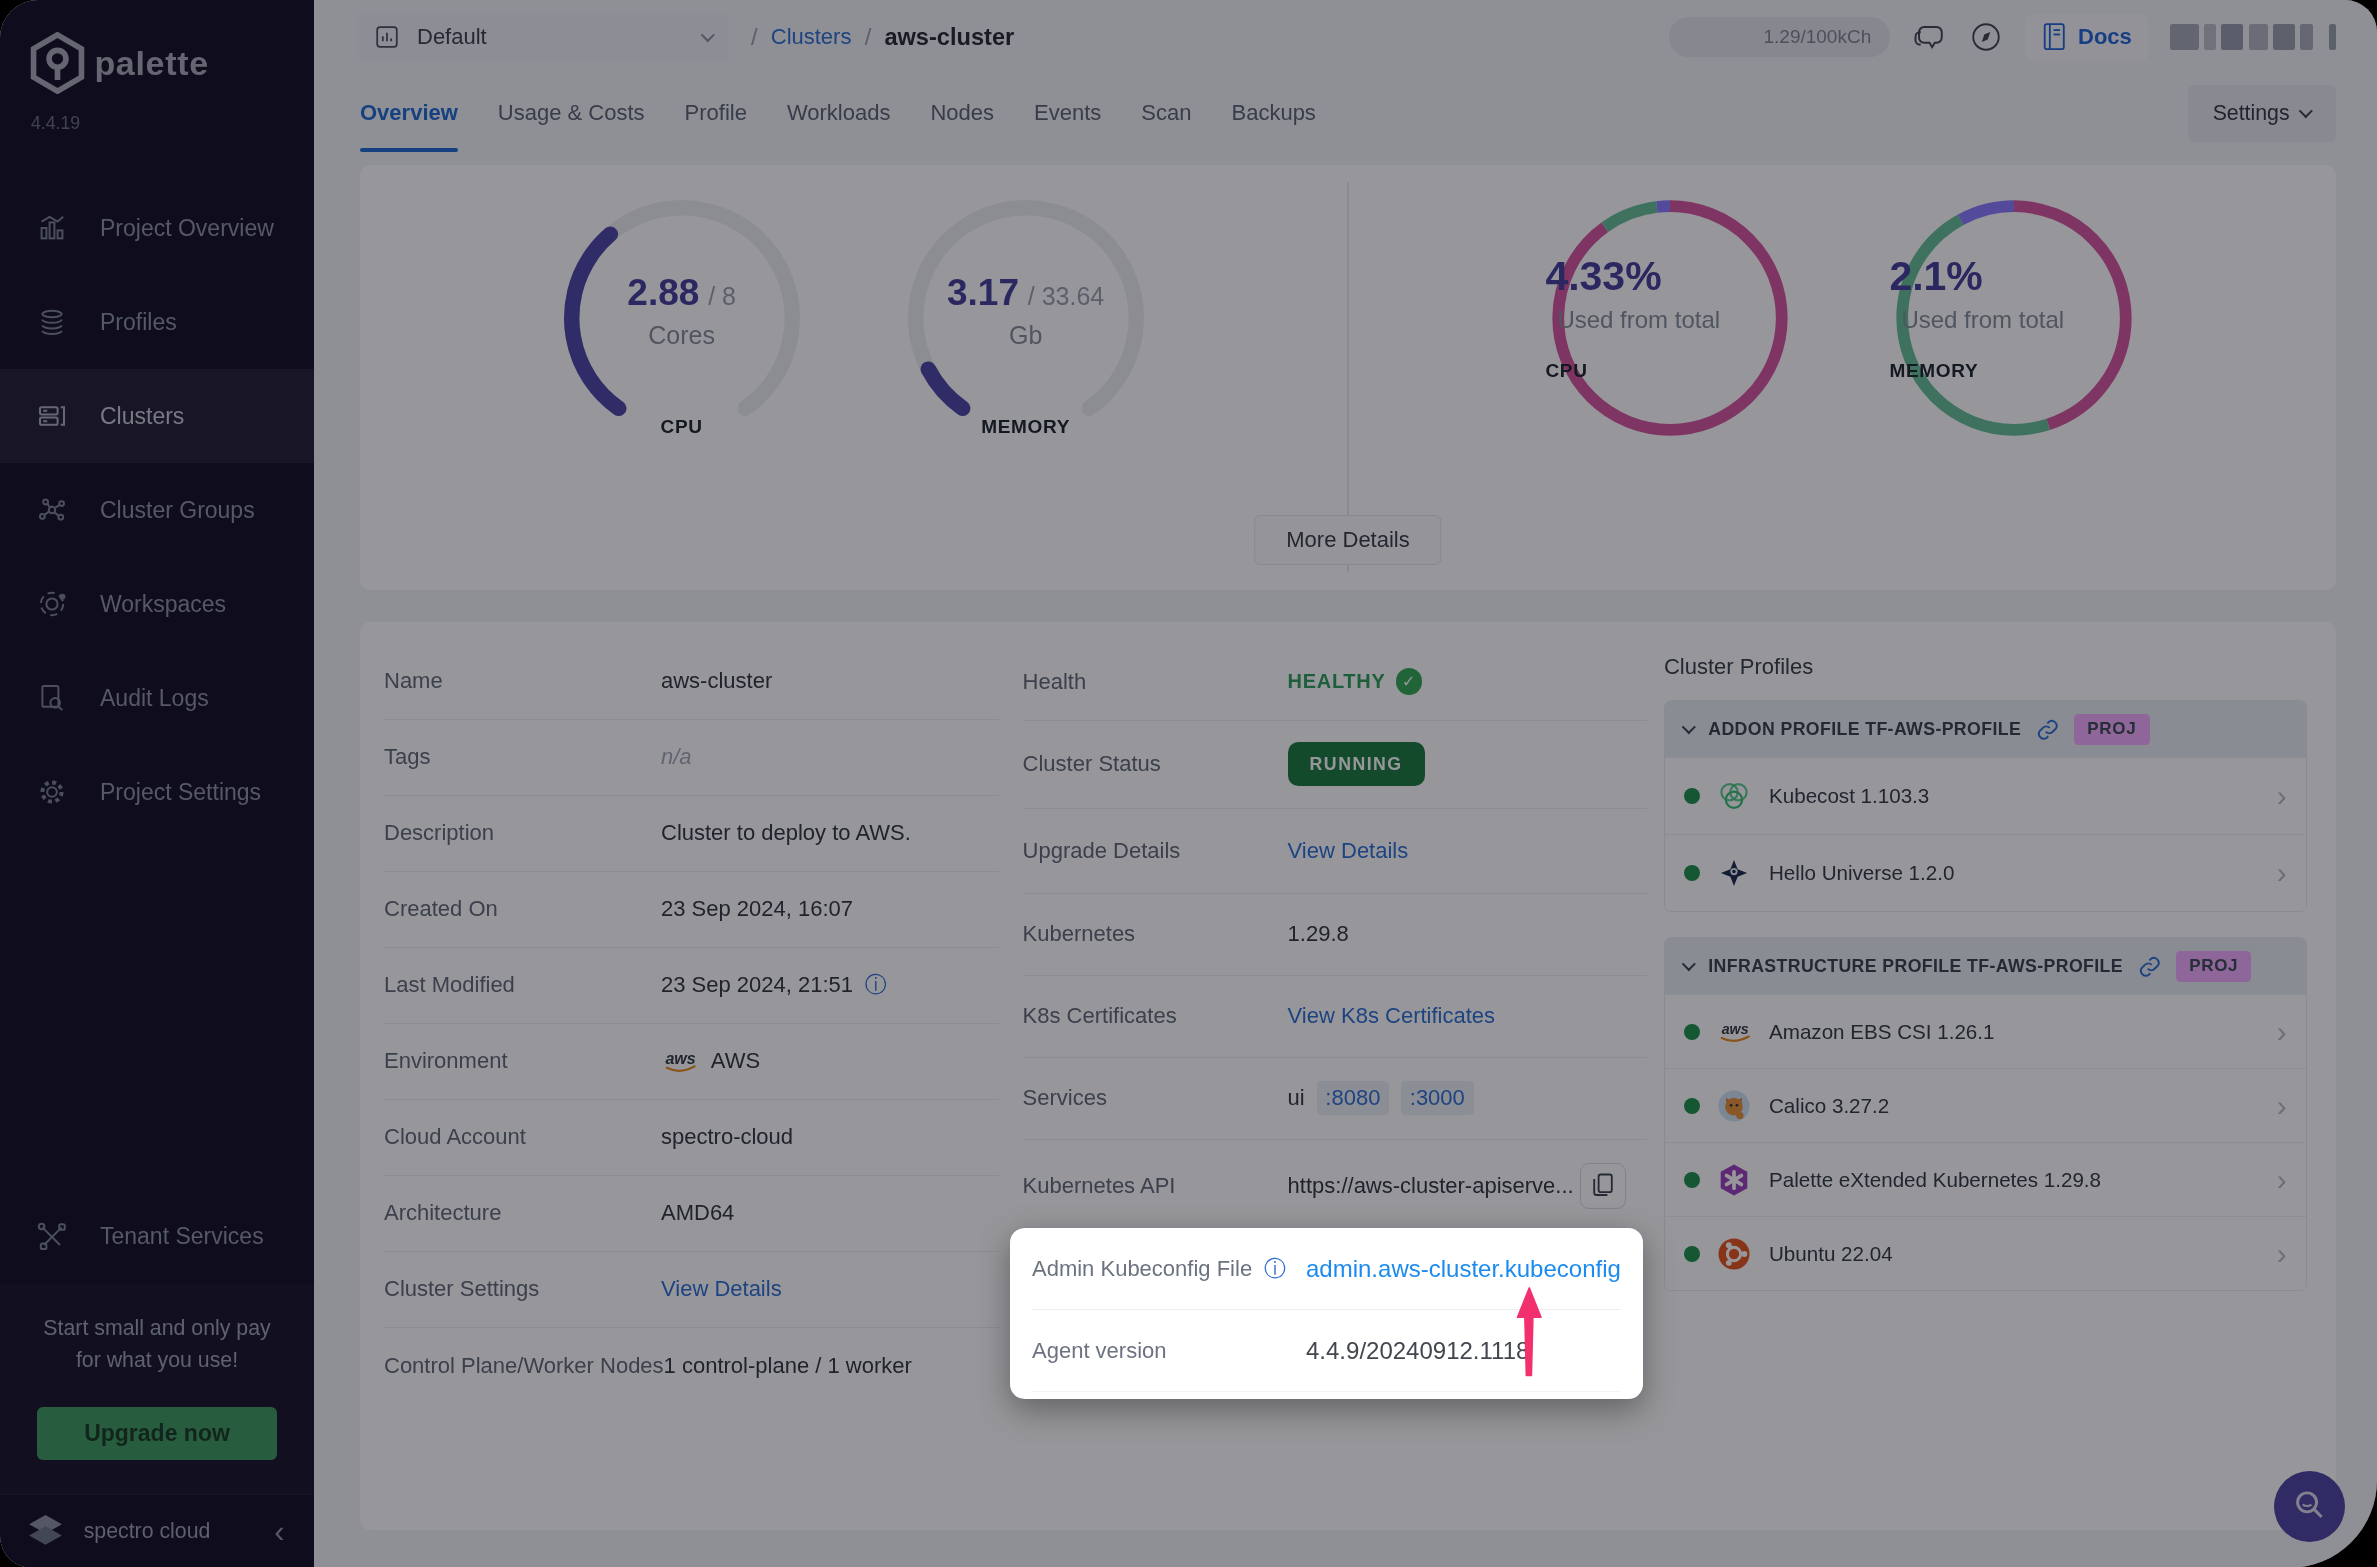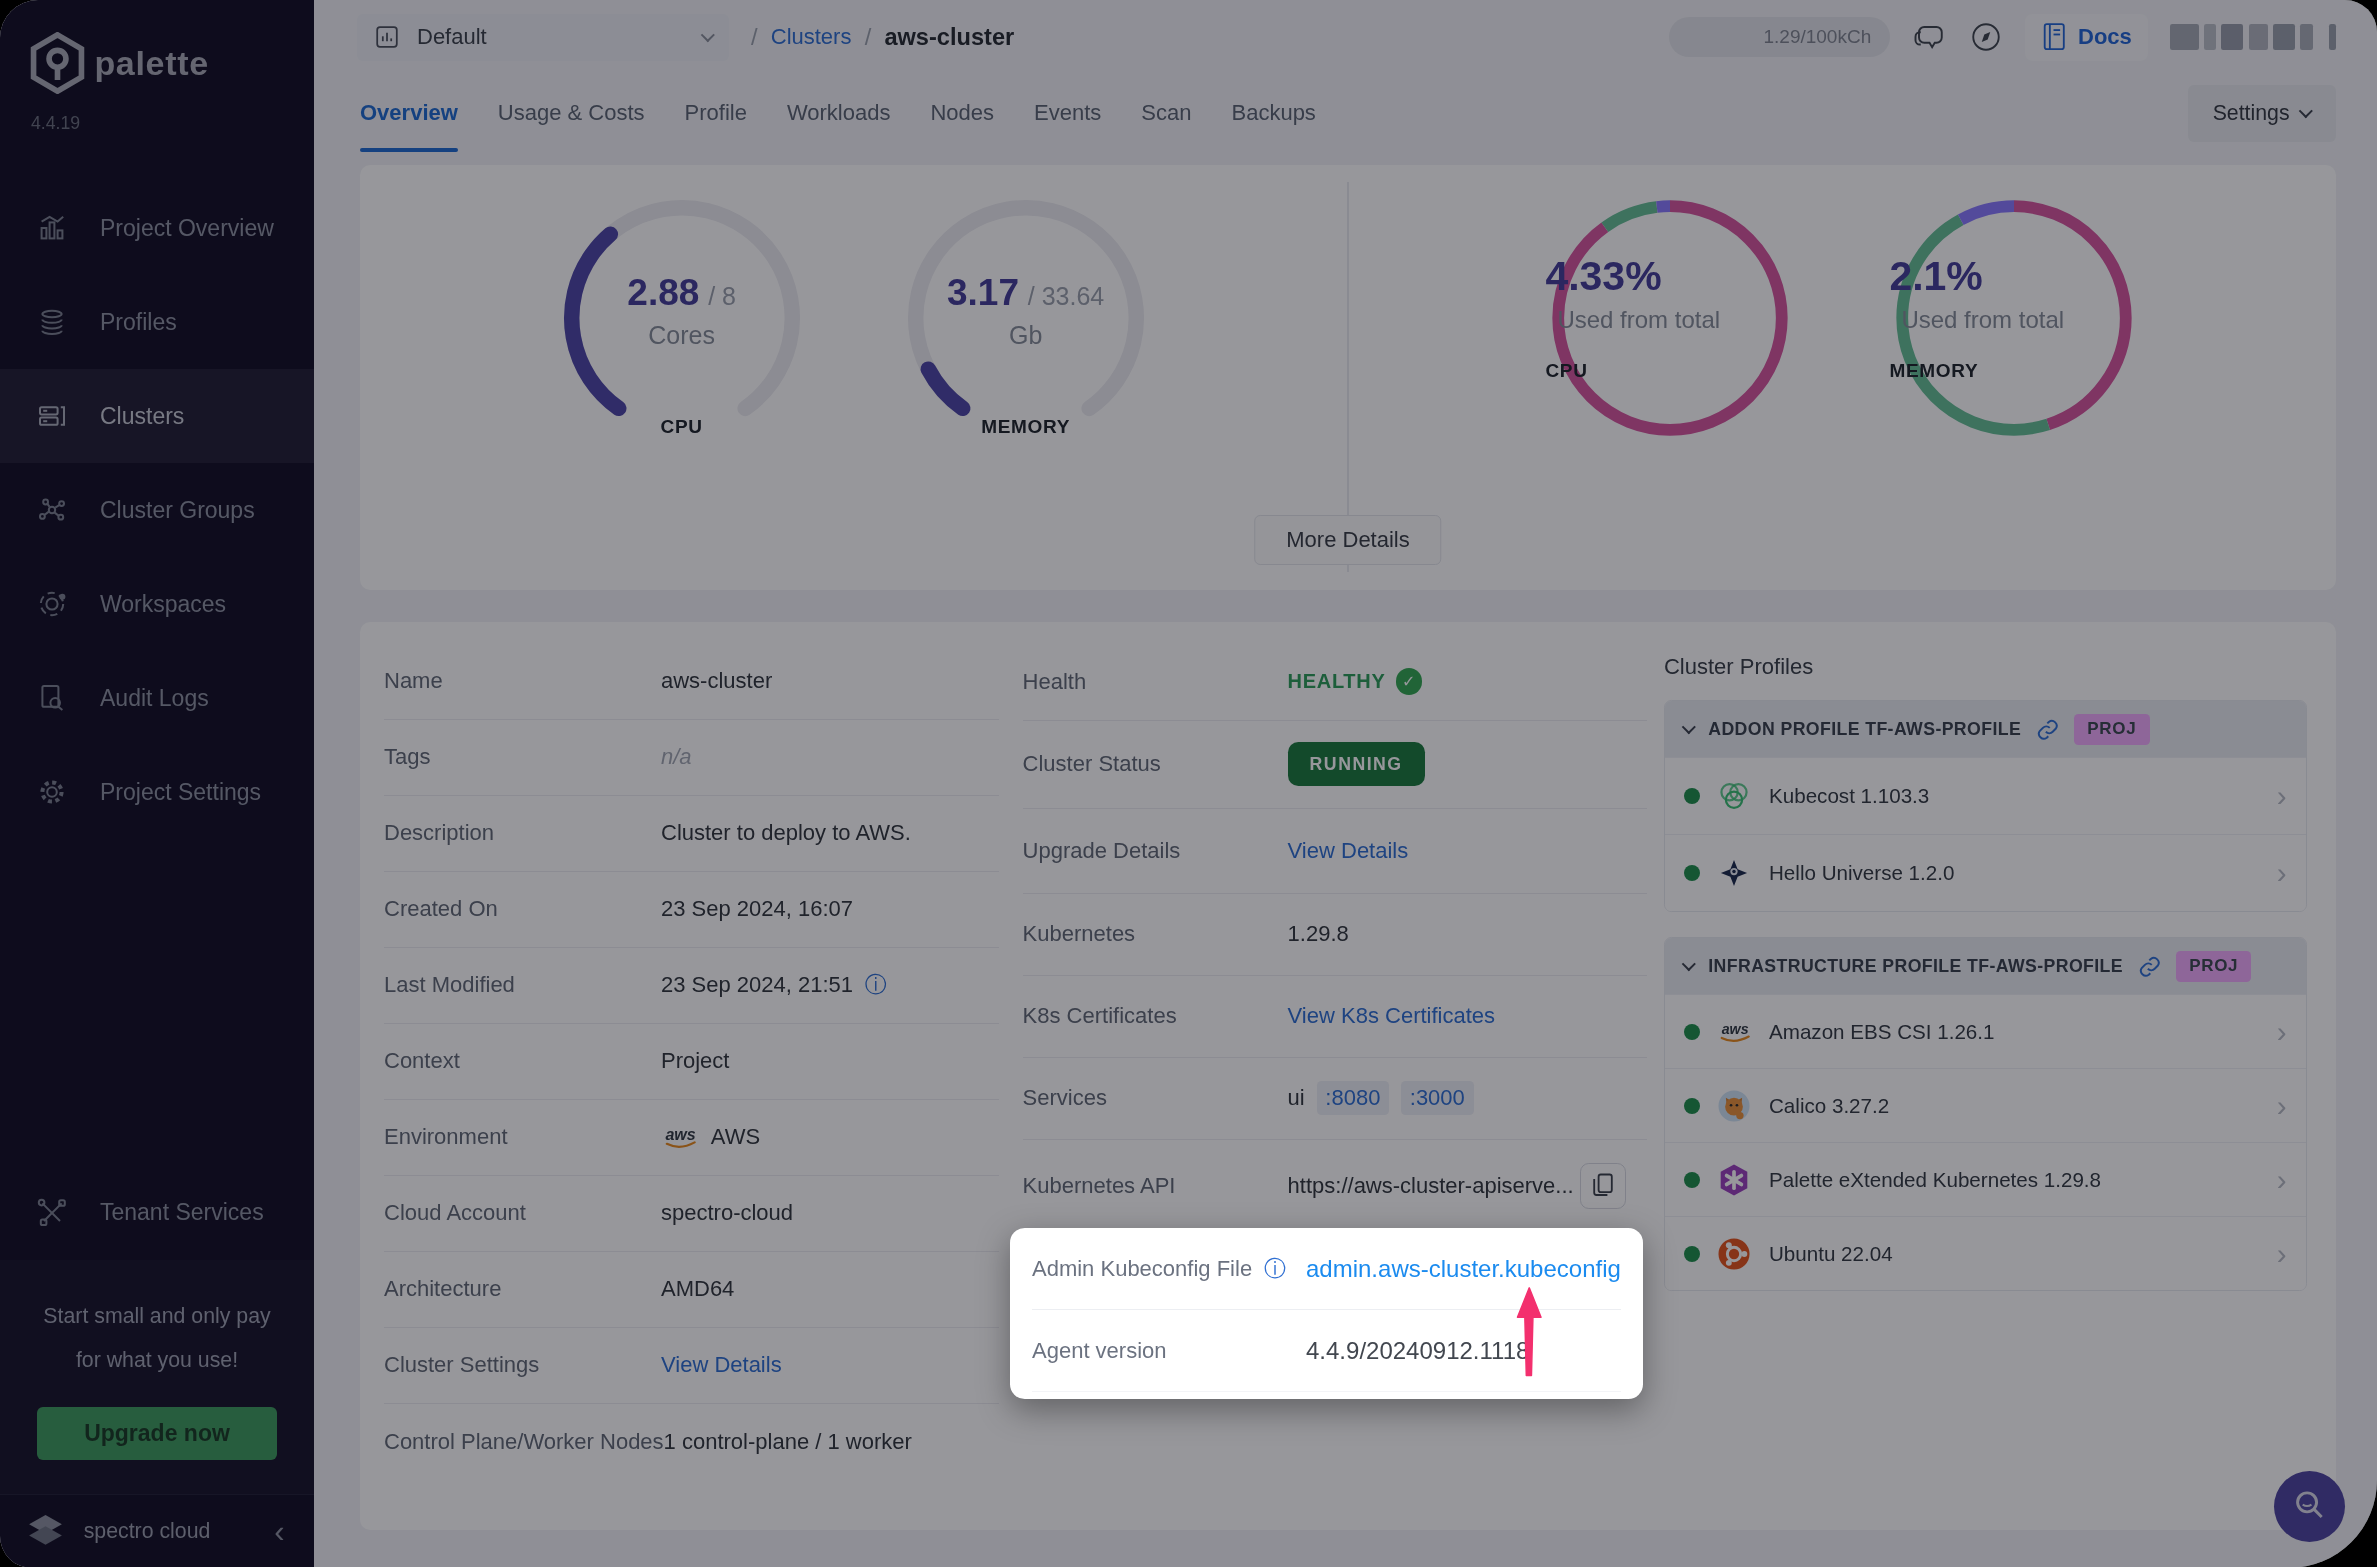--- a/index.html
+++ b/index.html
@@ -11,21 +11,21 @@
   .sidebar { width:314px; flex:0 0 314px; background:#141126; display:flex; flex-direction:column; color:#8e93a3; }
   .logo-row { display:flex; align-items:center; gap:8px; padding:32px 0 0 29.4px; }
   .logo-word { font-size:34px; font-weight:700; color:#a9abb7; letter-spacing:0.7px; }
   .version { font-size:17.7px; color:#6b6f7e; padding:19px 0 0 31px; }
   nav { margin-top:47px; }
   .nav-item { height:94px; display:flex; align-items:center; gap:31px; padding:0 0 0 35px; font-size:23px; color:#8e93a3; cursor:pointer; }
   .nav-item.active { background:#232036; color:#c9cbd6; }
   .nav-item .ico { width:34px; display:flex; justify-content:center; }
   .nav-item.tenant { margin-top:auto; }
   .promo { background:#19162b; text-align:center; padding:28px 20.6px 34px; }
-  .promo-line { font-size:21.3px; line-height:32px; color:#9fa3b3;margin-top:12px; }
+  .promo-line { font-size:21.3px; line-height:32px; color:#9fa3b3; }
   .promo-btn { margin-top:31px; background:#3f9c5f; color:#1b3b26; border:none; border-radius:5.9px;
                font-size:23px; font-weight:700; padding:13.2px 47px; cursor:pointer; font-family:inherit; }
   .side-footer { border-top:1.5px solid #242138; height:74px; display:flex; align-items:center; gap:17.7px; padding:0 29.4px 0 25px; }
   .side-footer .brand { font-size:21.3px; color:#9b9fae; }
   .collapse { margin-left:auto; font-size:31px; color:#8d92a0; cursor:pointer; }
 
   
   .main { flex:1; display:flex; flex-direction:column; }
   .topbar { height:74px; display:flex; align-items:center; padding:0 41px 0 43px; }
   .proj-select { width:372px; height:47px; background:#eceef4; border-radius:5.9px; display:flex; align-items:center; gap:16px; padding:0 16px; cursor:pointer; }
@@ -406,24 +406,20 @@
             <div class="dvalue">23 Sep 2024, 16:07</div>
           </div>
           <div class="drow">
             <div class="dlabel">Last Modified</div>
             <div class="dvalue">
               <span>23 Sep 2024, 21:51</span>
               <span class="info-glyph">ⓘ</span>
             </div>
           </div>
           <div class="drow">
-            <div class="dlabel">Context</div>
-            <div class="dvalue">Project</div>
-          </div>
-          <div class="drow">
             <div class="dlabel">Environment</div>
             <div class="dvalue">
               <svg width="38" height="26.5" viewBox="0 0 52 36" style="font-size:30px">
                 <text x="6" y="22" font-size="22" font-style="italic" font-weight="700" fill="#323b44">aws</text>
                 <path d="M8 27 Q 26 36 46 25" stroke="#e88b1e" fill="none" stroke-width="3" stroke-linecap="round"></path>
               </svg>
               <span>AWS</span>
             </div>
           </div>
           <div class="drow">

